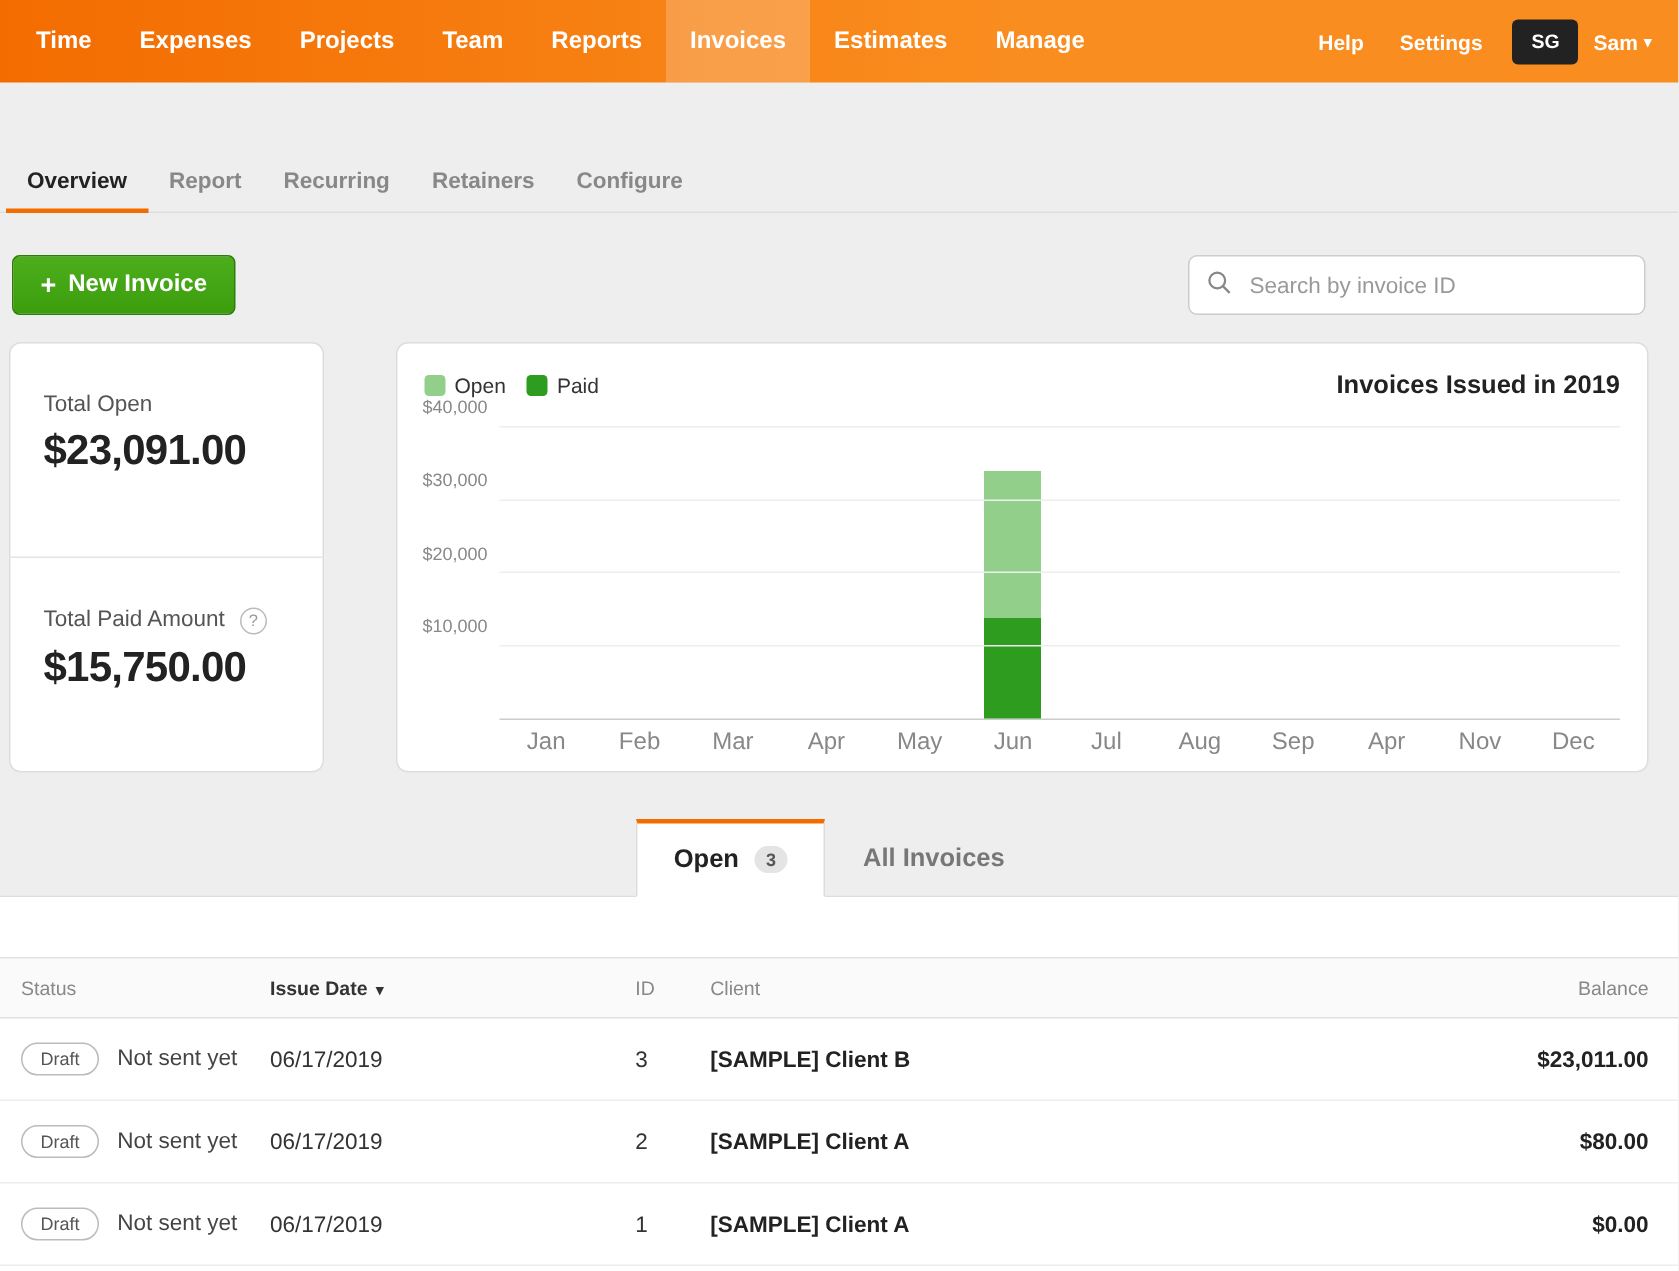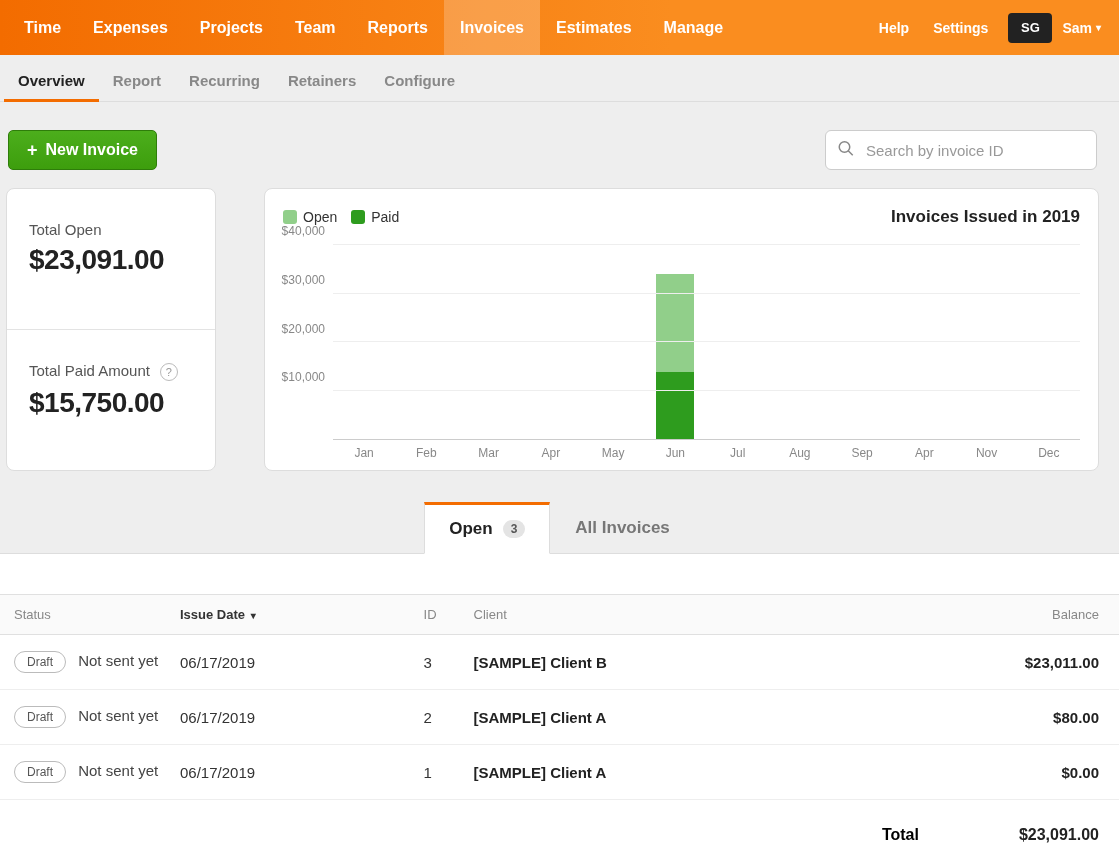--- a/index.html
+++ b/index.html
@@ -53,20 +53,21 @@
       font-size: 10px;
     }
     
     .subnav {
       height: 47px;
       background: #eee;
       border-bottom: 1px solid #ddd;
       display: flex;
       align-items: flex-end;
       padding: 0 4px;
+      margin-top: 40px;
     }
     .subnav .tab {
       padding: 12px 14px 12px;
       font-size: 15px;
       font-weight: 600;
       color: #888;
       cursor: pointer;
       position: relative;
     }
     .subnav .tab.active {
@@ -97,21 +98,21 @@
       display: inline-flex;
       align-items: center;
       gap: 8px;
     }
     .btn-primary .plus {
       font-size: 18px; line-height: 1; font-weight: 700;
     }
     .search-box {
       margin-left: auto;
       margin-right: 14px;
-      width: 272px;
+      width: 305px;
       position: relative;
     }
     .search-box input {
       width: 100%;
       height: 40px;
       border: 1px solid #ccc;
       border-radius: 6px;
       background: #fff;
       padding: 0 12px 0 40px;
       font-size: 15px;
@@ -217,21 +218,21 @@
     }
     .bar-stack {
       width: 38px;
       display: flex; flex-direction: column-reverse;
     }
     .x-labels {
       display: flex;
       margin-left: 50px; margin-top: 6px;
     }
     .x-labels .xl {
-      flex: 1; text-align: center; font-size: 12px; color: #888;
+      flex: 1; text-align: center; font-size: 16px; color: #888;
     }
     
     .inv-tabs {
       display: flex; justify-content: center;
       margin-top: 30px;
     }
     .inv-tabs-inner {
       display: flex;
     }
     .inv-tab {

